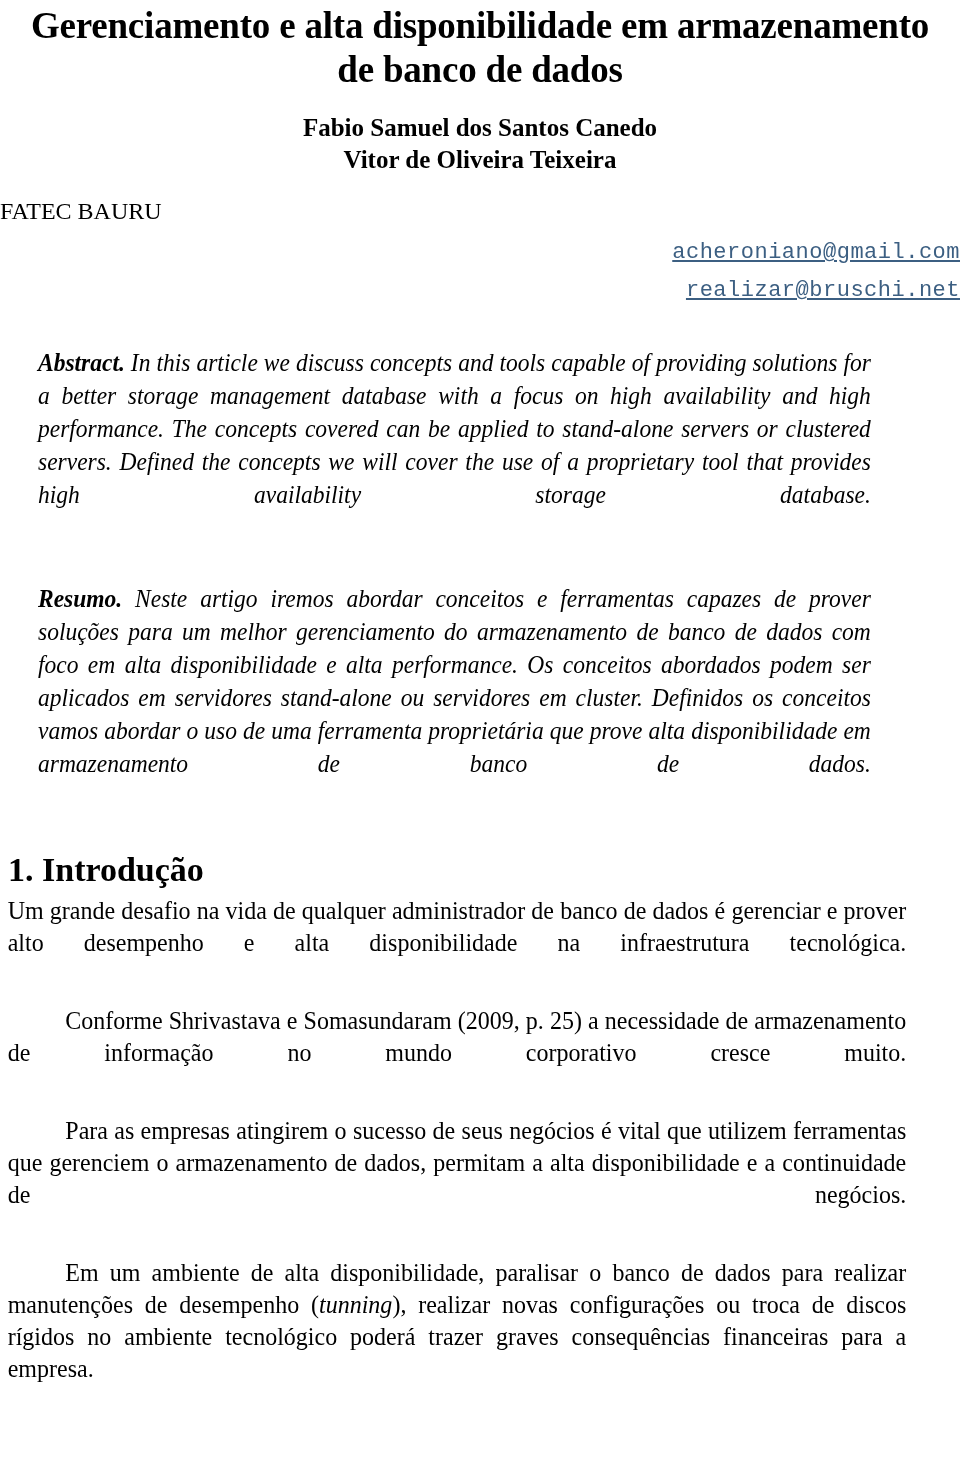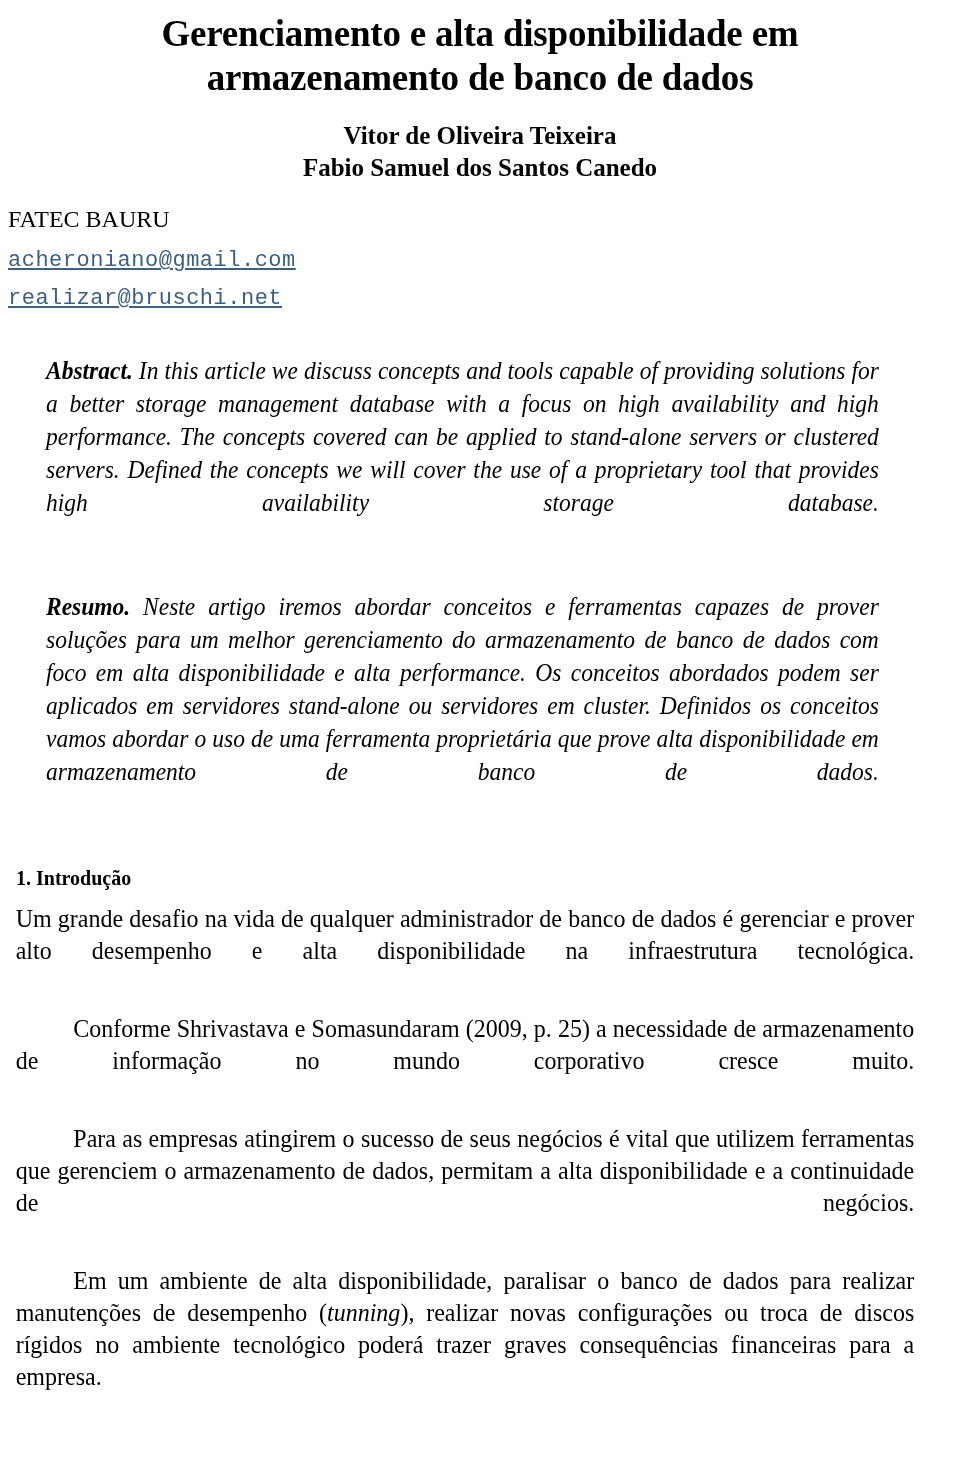--- a/index.html
+++ b/index.html
@@ -14,21 +14,21 @@
     font-family: "Liberation Serif", "DejaVu Serif", serif;
     color: #000000;
     -webkit-font-smoothing: antialiased;
   }
 
   .page {
     position: relative;
     width: 960px;
     height: 1483px;
     box-sizing: border-box;
-    padding: 8px;
+    padding: 0;
   }
 
   
   .title {
     margin: 0;
     padding: 4px 30px 0 30px;
     font-size: 37px;
     line-height: 44px;
     font-weight: bold;
     text-align: center;
@@ -52,21 +52,21 @@
     margin: 20px 0 0 0;
     text-align: left;
     font-size: 24px;
     line-height: 30px;
     font-weight: normal;
   }
 
   
   .emails {
     margin: 8px 0 0 0;
-    text-align: left;
+    text-align: right;
   }
   .email-line {
     font-family: "Liberation Mono", "DejaVu Sans Mono", monospace;
     font-size: 22px;
     line-height: 38px;
     color: #3c5f82;
     text-decoration: underline;
     letter-spacing: 0.5px;
     display: block;
   }
@@ -89,21 +89,21 @@
   #abstract-block { margin-top: 36px; }
   #resumo-block  { margin-top: 38px; }
   .abs-lead {
     font-weight: bold;
     font-style: italic;
   }
 
   
   .section-heading {
     margin: 42px 0 10px 8px;
-    font-size: 20px;
+    font-size: 34px;
     line-height: 30px;
     font-weight: bold;
   }
 
   
   .body-para {
     margin: 0 0 14px 0;
     padding: 0 4px 0 8px;
     width: 948px;
     box-sizing: border-box;
@@ -126,22 +126,22 @@
   }
 </style>
 </head>
 <body>
 
 <div class="page">
 
   <h1 class="title">Gerenciamento e alta disponibilidade em armazenamento de banco de dados</h1>
 
   <div class="authors">
+    <div class="author-line">Fabio Samuel dos Santos Canedo</div>
     <div class="author-line">Vitor de Oliveira Teixeira</div>
-    <div class="author-line">Fabio Samuel dos Santos Canedo</div>
   </div>
 
   <div class="affiliation">FATEC BAURU</div>
 
   <div class="emails">
     <a class="email-line" href="#">acheroniano@gmail.com</a>
     <a class="email-line" href="#">realizar@bruschi.net</a>
   </div>
 
   <div class="abs-block" id="abstract-block">

